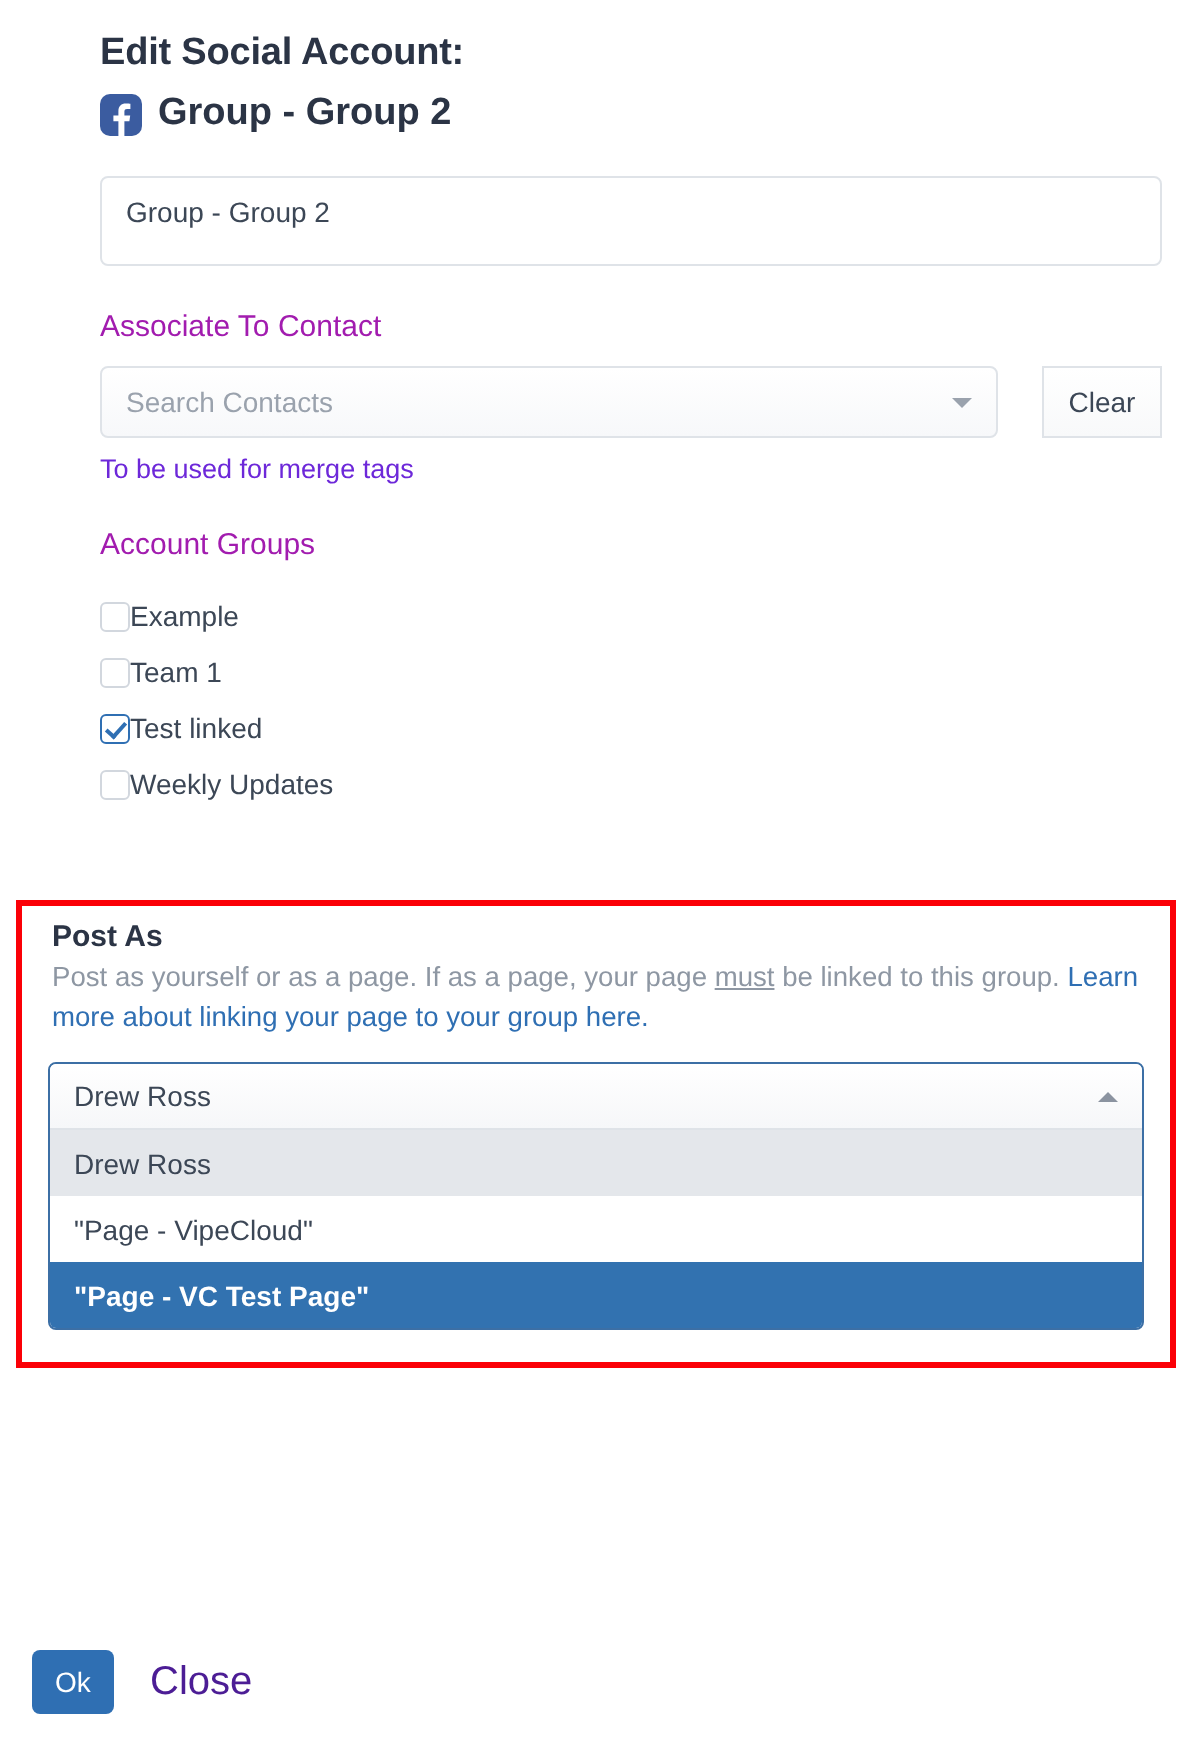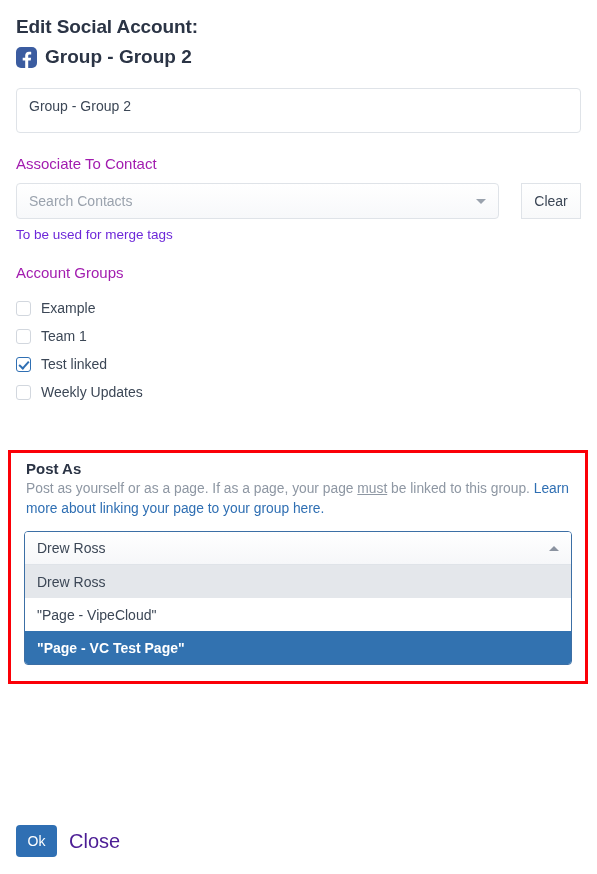--- a/index.html
+++ b/index.html
@@ -8,21 +8,21 @@
     width: 597px;
     height: 874px;
     background: #ffffff;
     font-family: "Liberation Sans", sans-serif;
     font-size: 14px;
     color: #2f3a4a;
     position: relative;
     overflow: hidden;
   }
 
-  .page { position: relative; width: 597px; height: 874px; }
+  .page { position: relative; width: 597px; height: 874px; padding-left: 34px; }
 
   
   .header { padding: 14px 16px 0 16px; }
   .header-line1 {
     font-size: 19px;
     font-weight: bold;
     color: #2b3445;
     letter-spacing: -0.1px;
     line-height: 26px;
   }
@@ -122,21 +122,20 @@
     margin: 8px 16px 0 16px;
     font-size: 13.5px;
     color: #6d28d9;
   }
 
   
   .cb-list { margin: 13px 16px 0 16px; }
   .cb-row {
     display: flex;
     align-items: center;
-    gap: 10px;
     height: 28px;
   }
   .cb {
     width: 15px; height: 15px;
     border: 1px solid #d2d7de;
     border-radius: 3px;
     background: #fff;
     flex: none;
     position: relative;
   }
@@ -223,21 +222,21 @@
     font-weight: bold;
   }
 
   
   .footer {
     position: absolute;
     left: 16px;
     bottom: 17px;
     display: flex;
     align-items: center;
-    gap: 12px;
+    gap: 18px;
   }
   .ok-btn {
     width: 41px;
     height: 32px;
     background: #2f6fb3;
     border: none;
     border-radius: 4px;
     color: #ffffff;
     font-size: 14px;
     font-family: "Liberation Sans", sans-serif;

